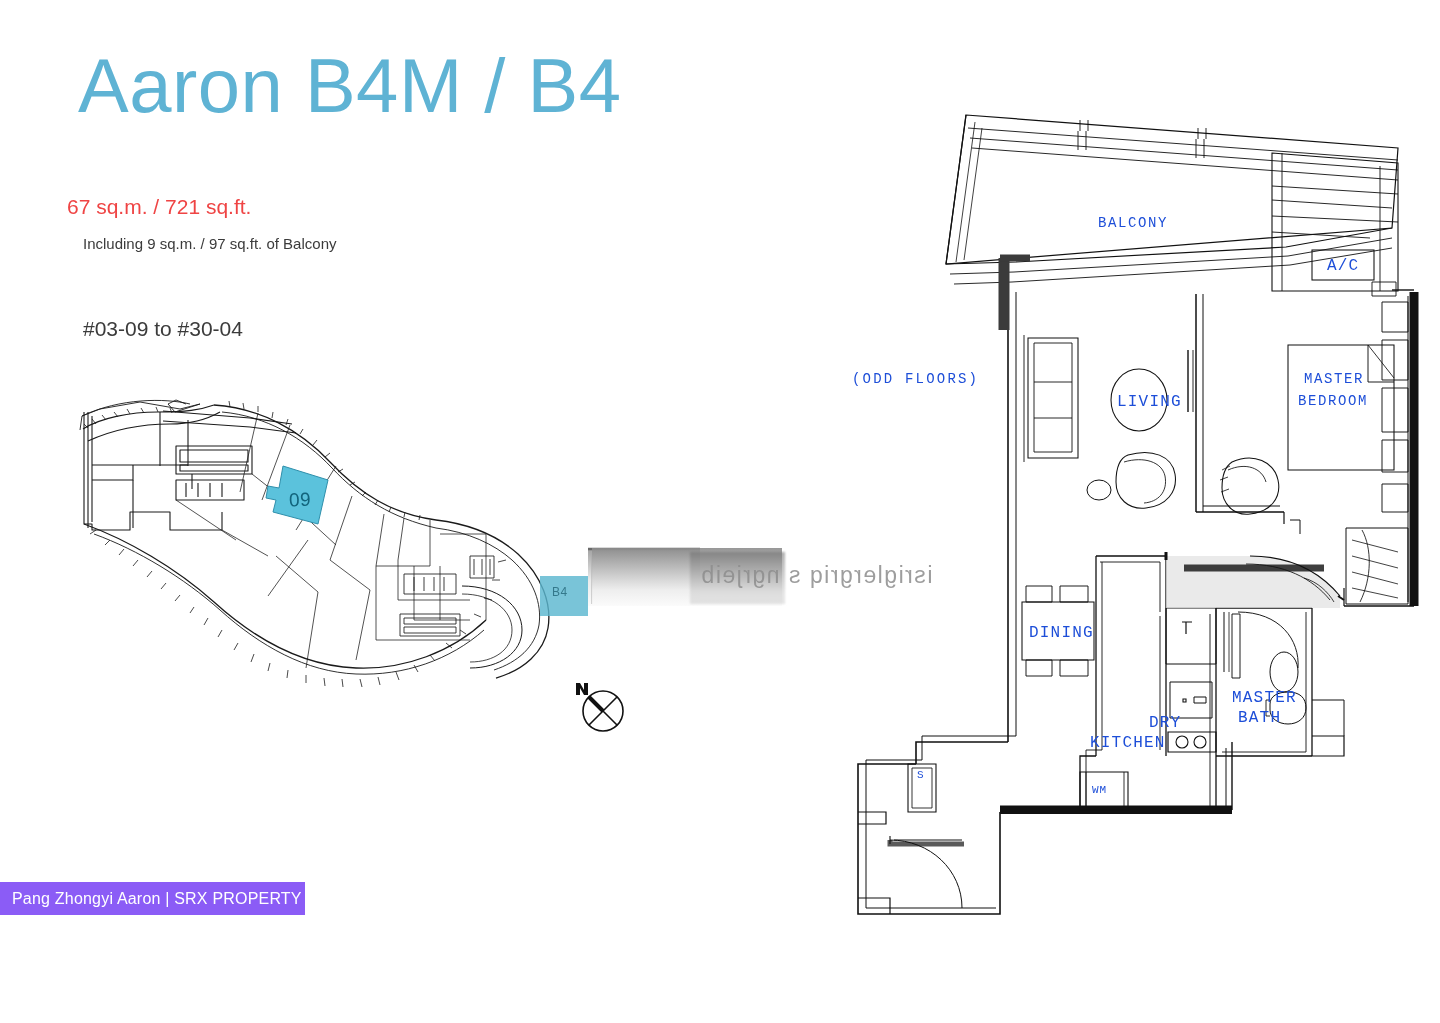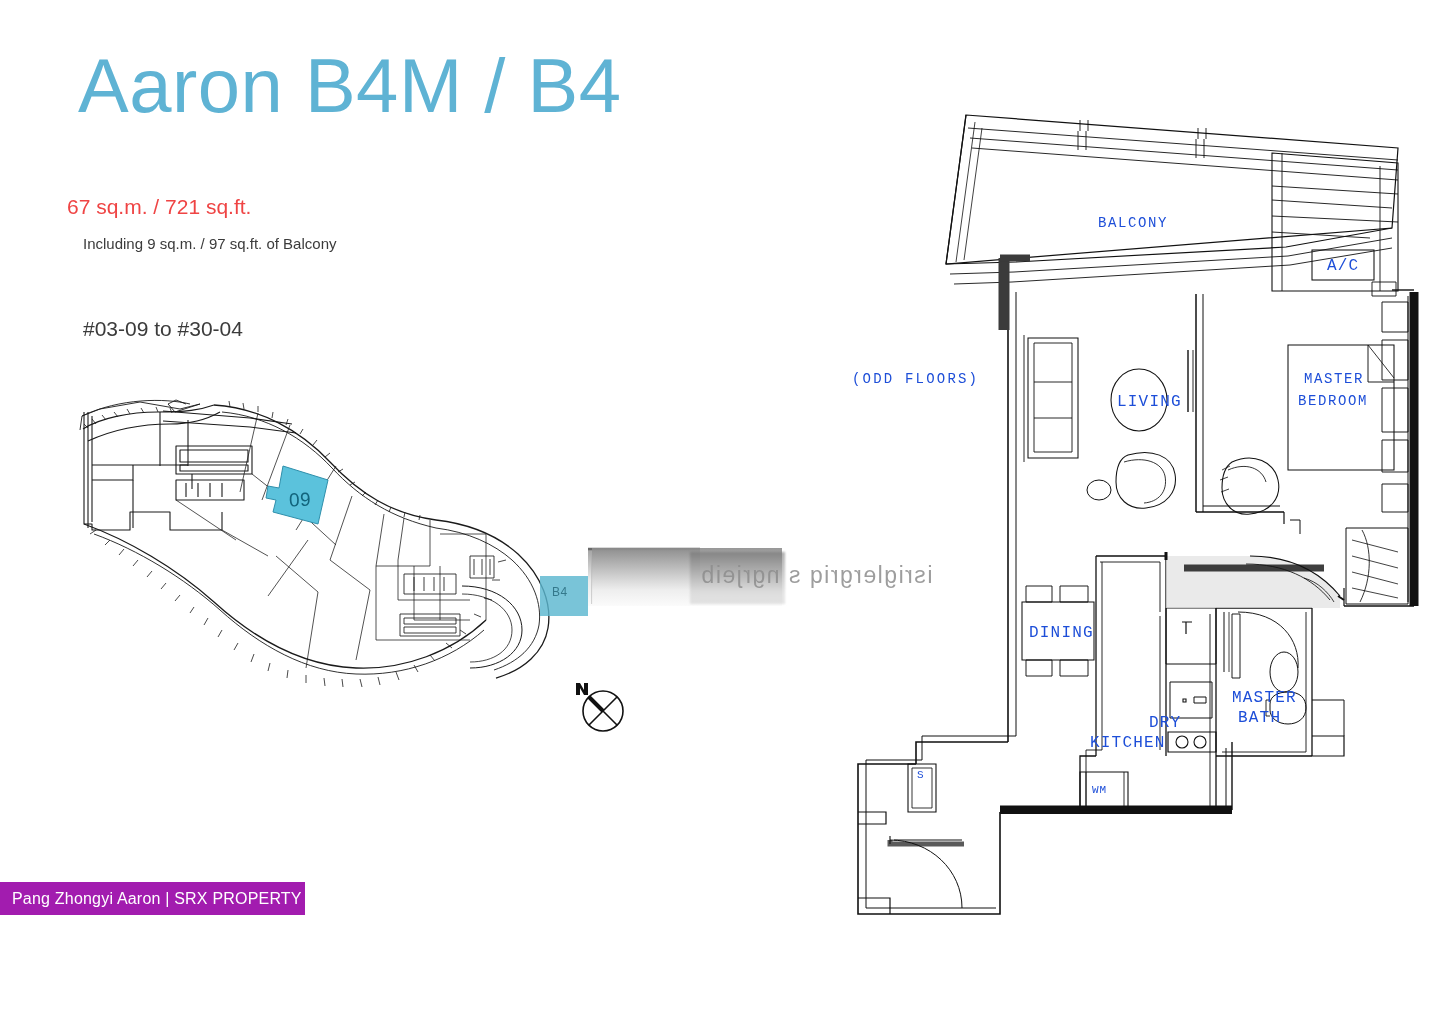--- a/index.html
+++ b/index.html
@@ -64,21 +64,21 @@
   }
   .svg-layer * { pointer-events: auto; }
 
   
   #footer-band {
     position: absolute;
     left: 0;
     top: 882px;
     width: 305px;
     height: 33px;
-    background: #a21caf;
+    background: #8b5cf6;
     display: flex;
     align-items: center;
   }
   #footer-text {
     color: #ffffff;
     font-size: 16px;
     padding-left: 12px;
     letter-spacing: 0.2px;
     white-space: nowrap;
   }

